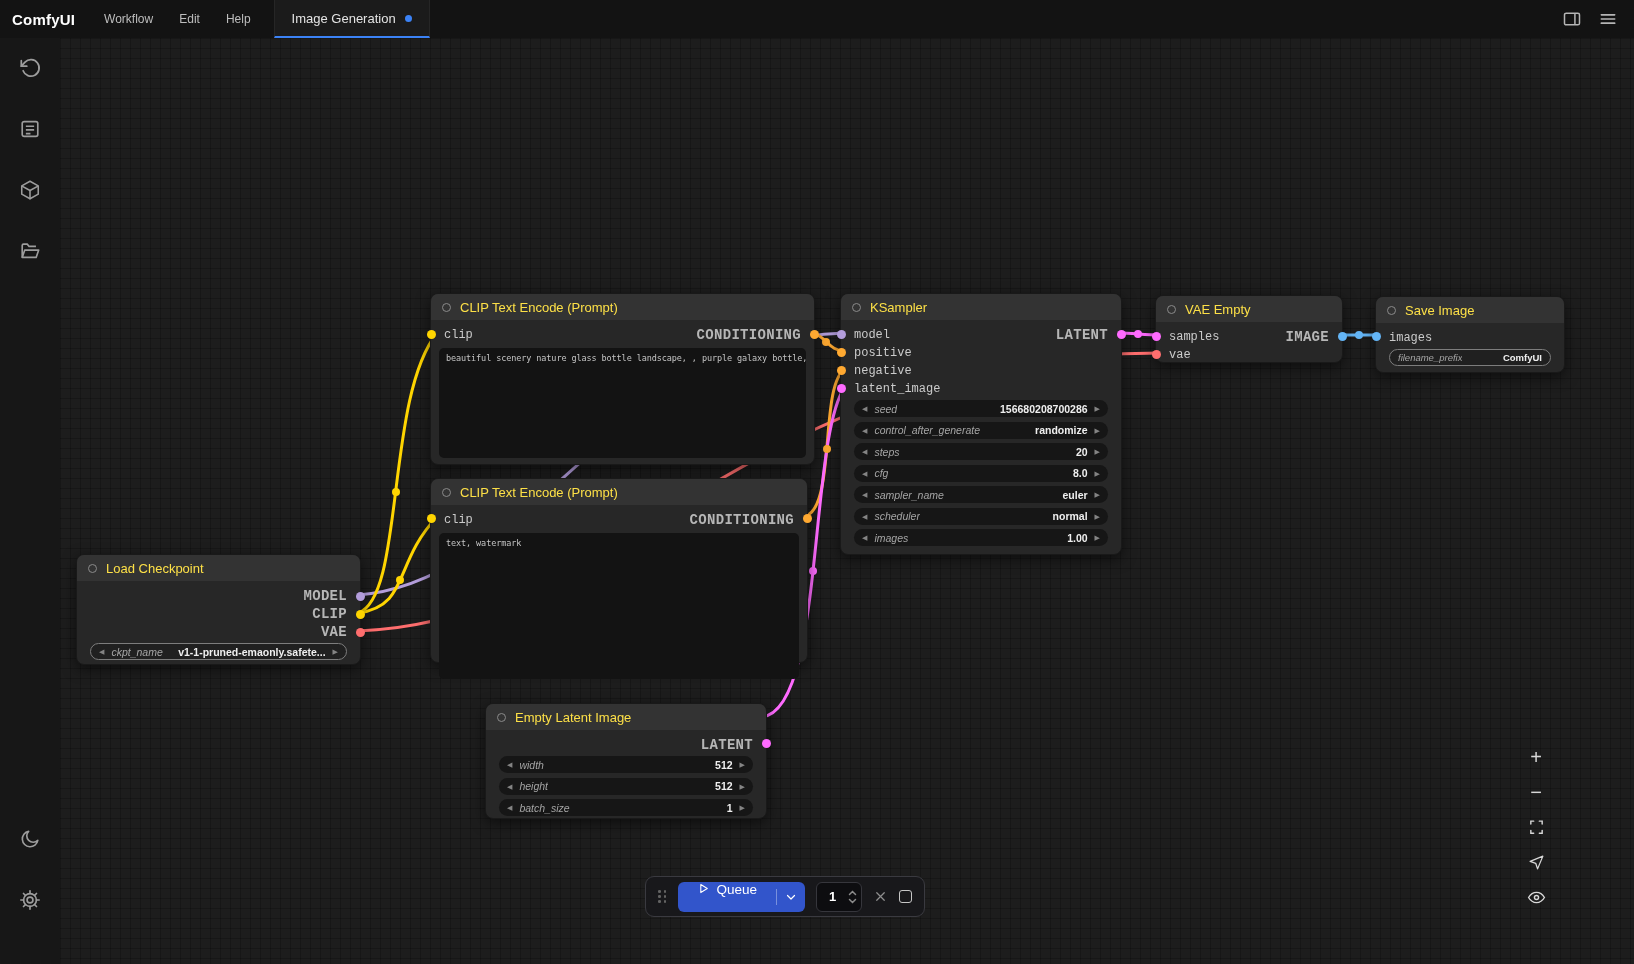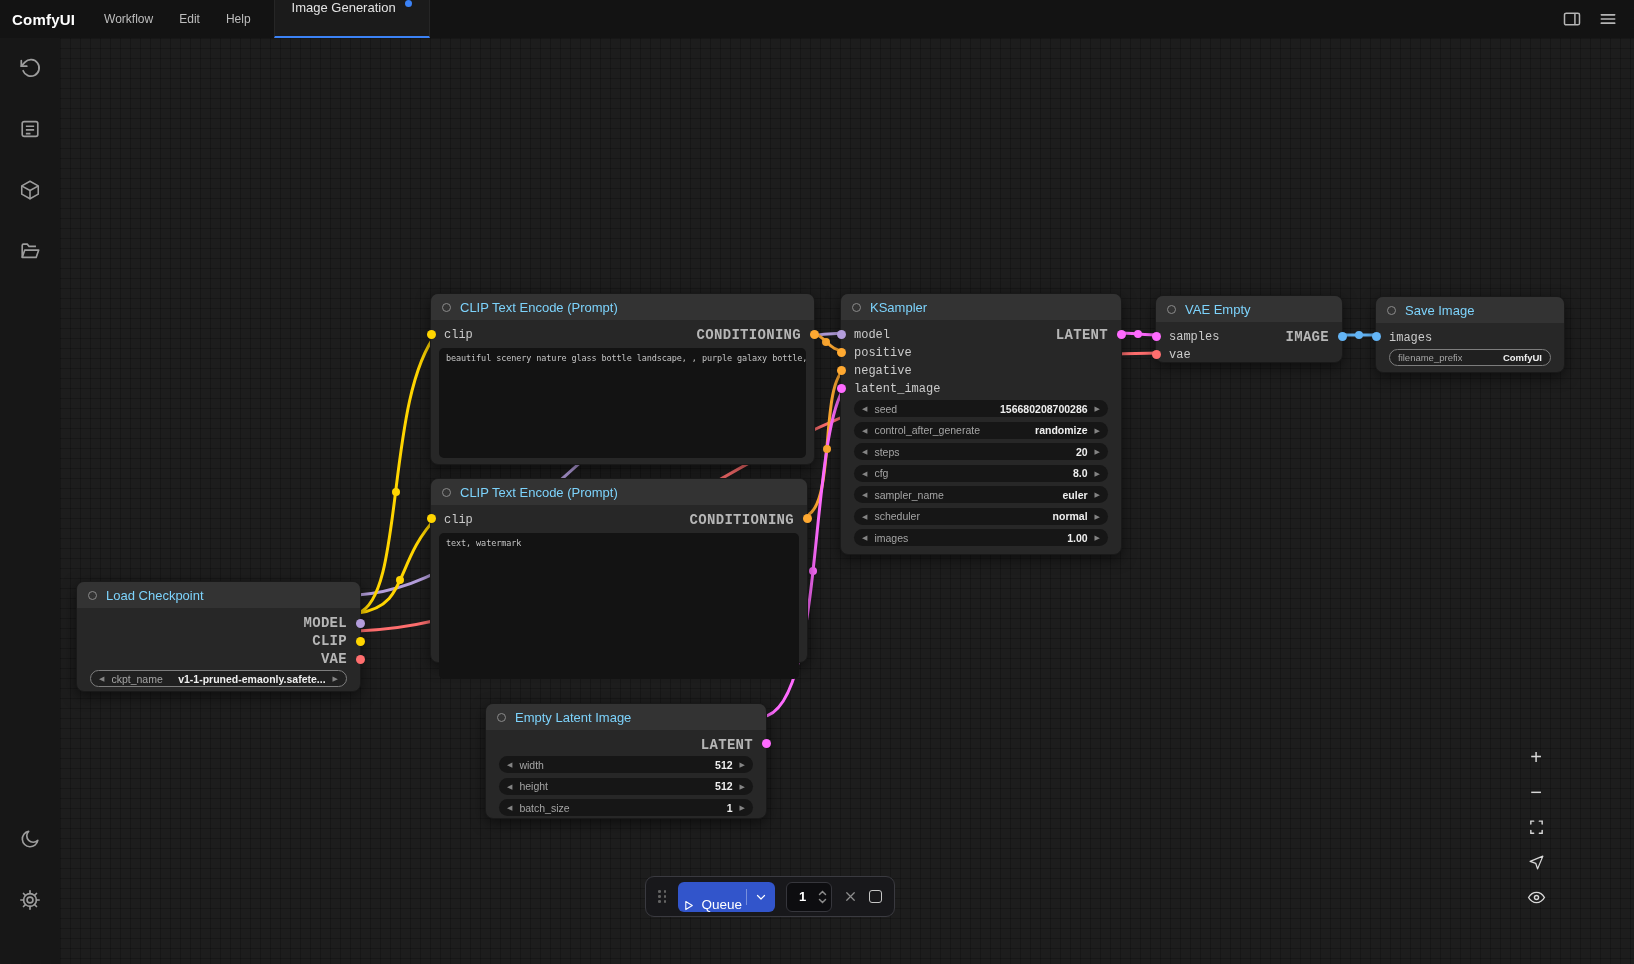--- a/index.html
+++ b/index.html
@@ -4,21 +4,21 @@
 <style>
   * { box-sizing: border-box; margin: 0; padding: 0; }
   html,body { width:1634px; height:964px; overflow:hidden; }
   body { position:relative; background:#131313; font-family:"Liberation Sans", sans-serif; }
 
   
   .topbar { position:absolute; top:0; left:0; width:100%; height:38px; background:#131313; display:flex; align-items:stretch; z-index:30; }
   .logo { align-self:center; font-size:15px; font-weight:800; color:#ffffff; margin:0 16px 0 12px; letter-spacing:.2px; }
   .menu { display:flex; align-items:stretch; }
   .menu-item { display:flex; align-items:center; padding:0 13px; font-size:12px; color:#bdbdbd; cursor:default; }
-  .tab { margin-left:10px; display:flex; gap:9px; padding:0 17px; background:#1b1b1b;
+  .tab { margin-left:10px; display:flex; align-items:center; gap:9px; padding:0 17px; background:#1b1b1b;
          border-left:1px solid #262626; border-right:1px solid #262626; border-bottom:2px solid #3b82f6;
          color:#e3e3e3; font-size:13px; }
   .unsaved-dot { width:7px; height:7px; border-radius:50%; background:#3b82f6; }
   .topbar-right { margin-left:auto; display:flex; align-items:center; gap:16px; padding-right:16px; color:#b5b5b5; }
   .tb-icon { display:flex; }
 
   
   .sidebar { position:absolute; top:38px; left:0; width:60px; height:926px; background:#171717;
              display:flex; flex-direction:column; align-items:center; padding:10px 0 44px; z-index:25; }
   .sb-btn { width:40px; height:40px; display:flex; align-items:center; justify-content:center; border-radius:8px; color:#9d9d9d; margin-bottom:21px; }
@@ -35,47 +35,47 @@
   .wire.model{stroke:#b39ddb} .wire.clip{stroke:#ffd500} .wire.vae{stroke:#ff6e6e}
   .wire.cond{stroke:#ffa931} .wire.latent{stroke:#ff6bff} .wire.image{stroke:#64b5f6}
   .linkdot.model{fill:#b39ddb} .linkdot.clip{fill:#ffd500} .linkdot.vae{fill:#ff6e6e}
   .linkdot.cond{fill:#ffa931} .linkdot.latent{fill:#ff6bff} .linkdot.image{fill:#64b5f6}
 
   
   .node { position:absolute; background:#272727; border:1px solid #191919; border-radius:8px;
           box-shadow:0 4px 14px rgba(0,0,0,.55); z-index:2; }
   .node-header { height:26px; background:#333333; border-radius:7px 7px 0 0; display:flex; align-items:center; gap:9px; padding:0 11px; }
   .collapse-dot { width:9px; height:9px; border-radius:50%; border:1.5px solid #8a8a8a; flex:0 0 auto; }
-  .node-title { font-size:13px; color:#7dd3fc; white-space:nowrap; }
+  .node-title { font-size:13px; color:#fde047; white-space:nowrap; }
   .node-body { padding-top:6px; }
   .slot-row { height:18px; display:flex; align-items:center; padding:0 13px;font-family:Liberation Mono, monospace; }
   .in-label { font-size:12px; color:#cbcbcb; }
   .out-label { margin-left:auto; font-size:14px; font-weight:700; color:#b6b6b6; letter-spacing:.3px; }
   .widget { height:17px; margin:4.5px 13px; background:#161616; border-radius:9px; display:flex; align-items:center;
             gap:7px; padding:0 8px; font-size:10.5px; white-space:nowrap; }
   .widget.first { margin-top:2px; }
   .widget.bordered { border:1px solid #7d7d7d; background:#202020; }
   .widget .arrow { font-size:7px; color:#848484; line-height:1; }
-  .wlabel { color:#a5a5a5; overflow:hidden; text-overflow:ellipsis; }
+  .wlabel { color:#a5a5a5; overflow:hidden; text-overflow:ellipsis;font-style:italic; }
   .wvalue { margin-left:auto; color:#efefef; font-weight:700; }
   .prompt-box { margin:4px 8px; background:#131313; border-radius:5px; padding:5px 7px;
                 font-family:"DejaVu Sans Mono", monospace; font-size:8.5px; letter-spacing:-.1px;
                 color:#c4c4c4; white-space:nowrap; overflow:hidden; }
   .dot { position:absolute; width:9px; height:9px; border-radius:50%; z-index:4; }
   .dot.in{left:-4.5px} .dot.out{right:-4.5px}
   .dot.model{background:#b39ddb} .dot.clip{background:#ffd500} .dot.vae{background:#ff6e6e}
   .dot.cond{background:#ffa931} .dot.latent{background:#ff6bff} .dot.image{background:#64b5f6}
 
   
   .queue-bar { position:absolute; left:645px; top:876px; height:41px; background:#18181b; border:1px solid #3a3a40;
                border-radius:9px; display:flex; align-items:center; gap:11px; padding:0 12px; z-index:40; }
   .grip { display:grid; grid-template-columns:repeat(2,3px); gap:2.5px; }
   .grip i { width:2.5px; height:2.5px; background:#636363; border-radius:50%; }
   .queue-btn { height:30px; display:flex; align-items:center; background:#3255cb; border-radius:6px; color:#fff; overflow:hidden; }
-  .qb-main { display:flex; align-items:flex-end; gap:7px; padding:0 4px; font-size:13.5px; height:100%; }
+  .qb-main { display:flex; align-items:flex-start; gap:7px; padding:0 19px; font-size:13.5px; height:100%; }
   .qb-div { width:1px; height:16px; background:rgba(255,255,255,.35); }
   .qb-chev { padding:0 8px; display:flex; align-items:center; height:100%; }
   .batch-spinner { width:46px; height:30px; background:#0d0d10; border:1px solid #36363c; border-radius:6px;
                    display:flex; align-items:center; padding-right:4px; }
   .batch-value { flex:1; text-align:center; color:#fff; font-size:13px; font-weight:700; }
   .spin-arrows { display:flex; flex-direction:column; gap:2px; color:#8b8b8b; }
   .qbar-icon { display:flex; color:#8e8e8e; }
   .stop-sq { width:13px; height:13px; border:1.5px solid #c6c6c6; border-radius:3px; }
 
   
@@ -175,21 +175,21 @@
     <circle class="linkdot clip" cx="336" cy="454" r="4"></circle>
     <circle class="linkdot clip" cx="340" cy="542" r="4"></circle>
     <circle class="linkdot vae" cx="643" cy="451" r="4"></circle>
     <circle class="linkdot cond" cx="766" cy="304" r="4"></circle>
     <circle class="linkdot cond" cx="767" cy="411" r="4"></circle>
     <circle class="linkdot latent" cx="753" cy="533" r="4"></circle>
     <circle class="linkdot latent" cx="1078" cy="296" r="4"></circle>
     <circle class="linkdot image" cx="1299" cy="297" r="4"></circle>
   </svg>
 
-  <div class="node" style="left:16px;top:543px;width:285px;height:111px">
+  <div class="node" style="left:16px;top:516px;width:285px;height:111px">
     <div class="node-header">
       <span class="collapse-dot"></span>
       <span class="node-title">Load Checkpoint</span>
     </div>
     <div class="node-body">
       <div class="slot-row">
           <span class="out-label">MODEL</span>
         </div>
       <div class="slot-row">
           <span class="out-label">CLIP</span>

